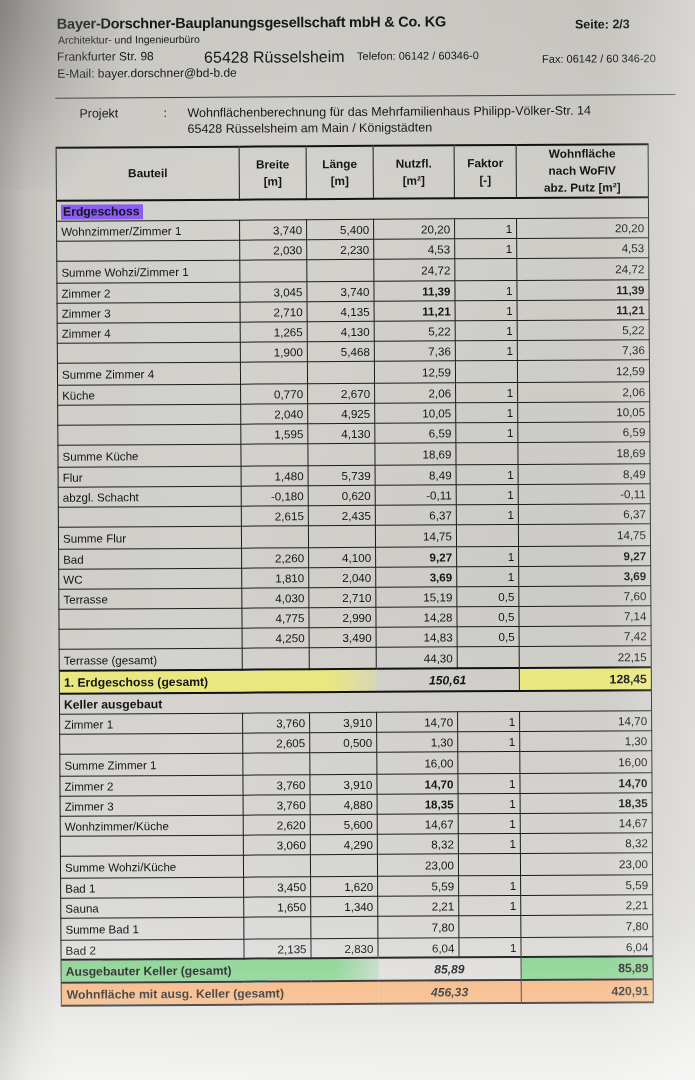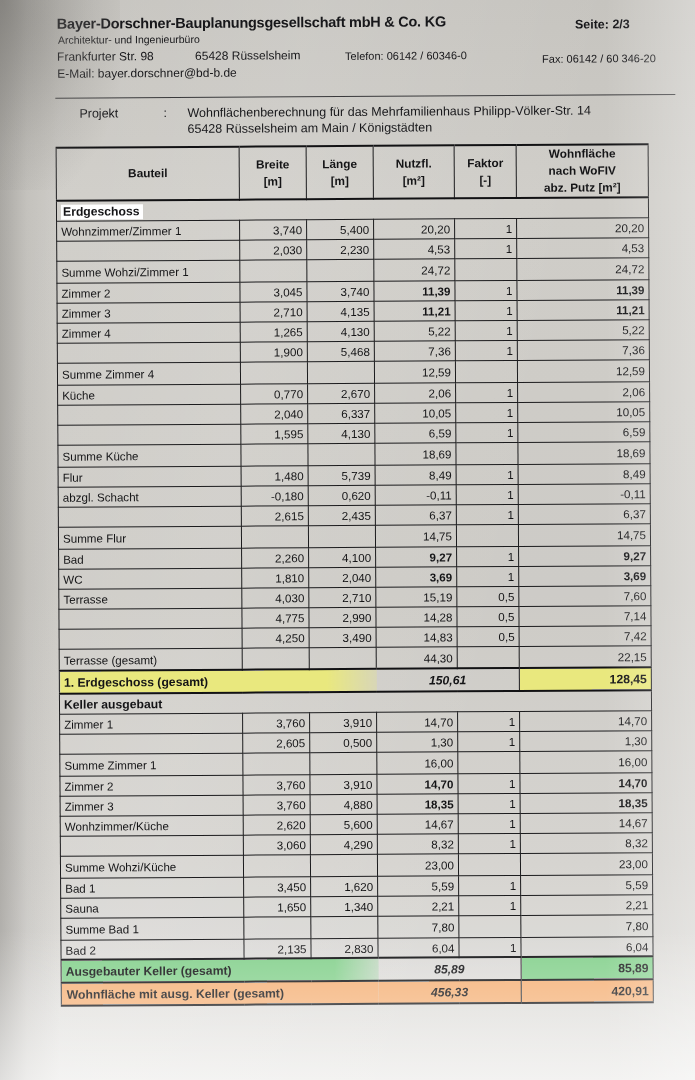--- a/index.html
+++ b/index.html
@@ -73,25 +73,25 @@
   }
   #subtitle {
     left: 61px; top: 32px;
     font-size: 10.5px;
   }
   #addr-street {
     left: 60px; top: 48px;
     font-size: 12px;
   }
   #addr-city {
-    left: 198px; top: 48px;
-    font-size: 12px;
+    left: 207px; top: 48px;
+    font-size: 16px;
   }
   #phone {
-    left: 348px; top: 50px;
+    left: 360px; top: 50px;
     font-size: 11px;
   }
   #fax {
     left: 545px; top: 54px;
     font-size: 11px;
   }
   #email {
     left: 60px; top: 65px;
     font-size: 12px;
   }
@@ -186,21 +186,21 @@
 
   
   td.section {
     font-weight: bold;
     font-size: 12.2px;
     text-align: left;
     padding-left: 5px;
     height: 21px;
   }
   .hl-yellow-inline {
-    background: #ffffff;
+    background: #8b5cf6;
     padding: 0 3px 1px 2px;
     box-decoration-break: clone;
   }
 
   
   tr.summe td { font-weight: normal; height: 22px; }
   tr.summe td.name { font-weight: normal; }
 
   
   td.b { font-weight: bold; border-radius: 10px; }
@@ -363,21 +363,21 @@
               <td class="name">Küche</td>
               <td class="num">0,770</td>
               <td class="num">2,670</td>
               <td class="num">2,06</td>
               <td class="num">1</td>
               <td class="num">2,06</td>
             </tr>
             <tr class="data">
               <td class="name"></td>
               <td class="num">2,040</td>
-              <td class="num">6,337</td>
+              <td class="num">4,925</td>
               <td class="num">10,05</td>
               <td class="num">1</td>
               <td class="num">10,05</td>
             </tr>
             <tr class="data">
               <td class="name"></td>
               <td class="num">1,595</td>
               <td class="num">4,130</td>
               <td class="num">6,59</td>
               <td class="num">1</td>

